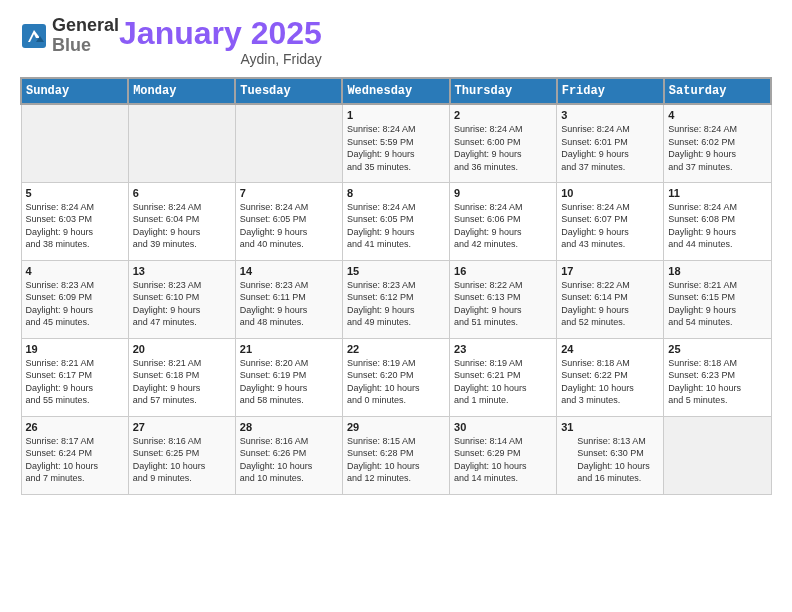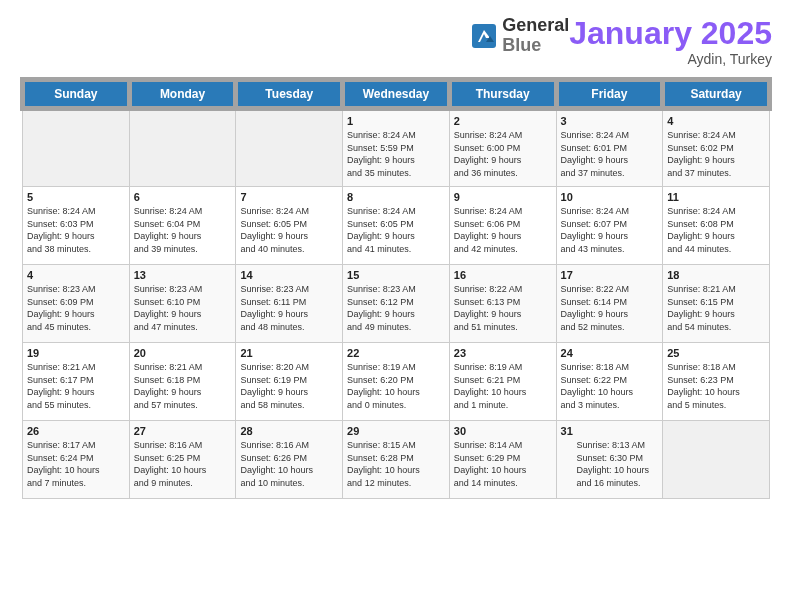--- a/index.html
+++ b/index.html
@@ -11,21 +11,21 @@
       overflow: hidden;
     }
     .page {
       width: 792px;
       height: 612px;
       background: #fff;
       padding: 16px 20px 12px 20px;
     }
     .header {
       display: flex;
-      justify-content: flex-end;
+      justify-content: flex-start;
       align-items: flex-start;
       margin-bottom: 10px;
     }
     .logo {
       display: flex;
       align-items: center;
       gap: 4px;
     }
     .logo-text {
       display: flex;
@@ -63,22 +63,23 @@
       width: 100%;
       border-collapse: collapse;
       table-layout: fixed;
     }
     .calendar-table thead tr th {
       background: #2a7ab8;
       color: #fff;
       font-size: 12px;
       font-weight: bold;
       padding: 5px 4px;
-      text-align: center;
-      border: 5px solid #a3a3a3;
+      text-align: left;
+      border: 2px solid #a3a3a3;
+      font-family: Liberation Mono, monospace;
     }
     .calendar-table tbody tr td {
       border: 1px solid #ccc;
       vertical-align: top;
       padding: 4px 4px 3px 4px;
       font-size: 9.5px;
       color: #333;
       height: 78px;
       background: #fff;
     }
@@ -111,21 +112,21 @@
         <polygon points="8,20 14,8 20,16 16,16 14,12 10,20" fill="white"></polygon>
         <polygon points="16,20 20,14 24,20" fill="#1a5a8a"></polygon>
       </svg>
       <div class="logo-text">
         <span class="logo-general">General</span>
         <span class="logo-blue">Blue</span>
       </div>
     </div>
     <div class="title-block">
       <div class="month-year">January 2025</div>
-      <div class="location">Aydin, Turkey</div>
+      <div class="location">Aydin, Friday</div>
     </div>
   </div>
 
   <table class="calendar-table">
     <thead>
       <tr>
         <th>Sunday</th>
         <th>Monday</th>
         <th>Tuesday</th>
         <th>Wednesday</th>

